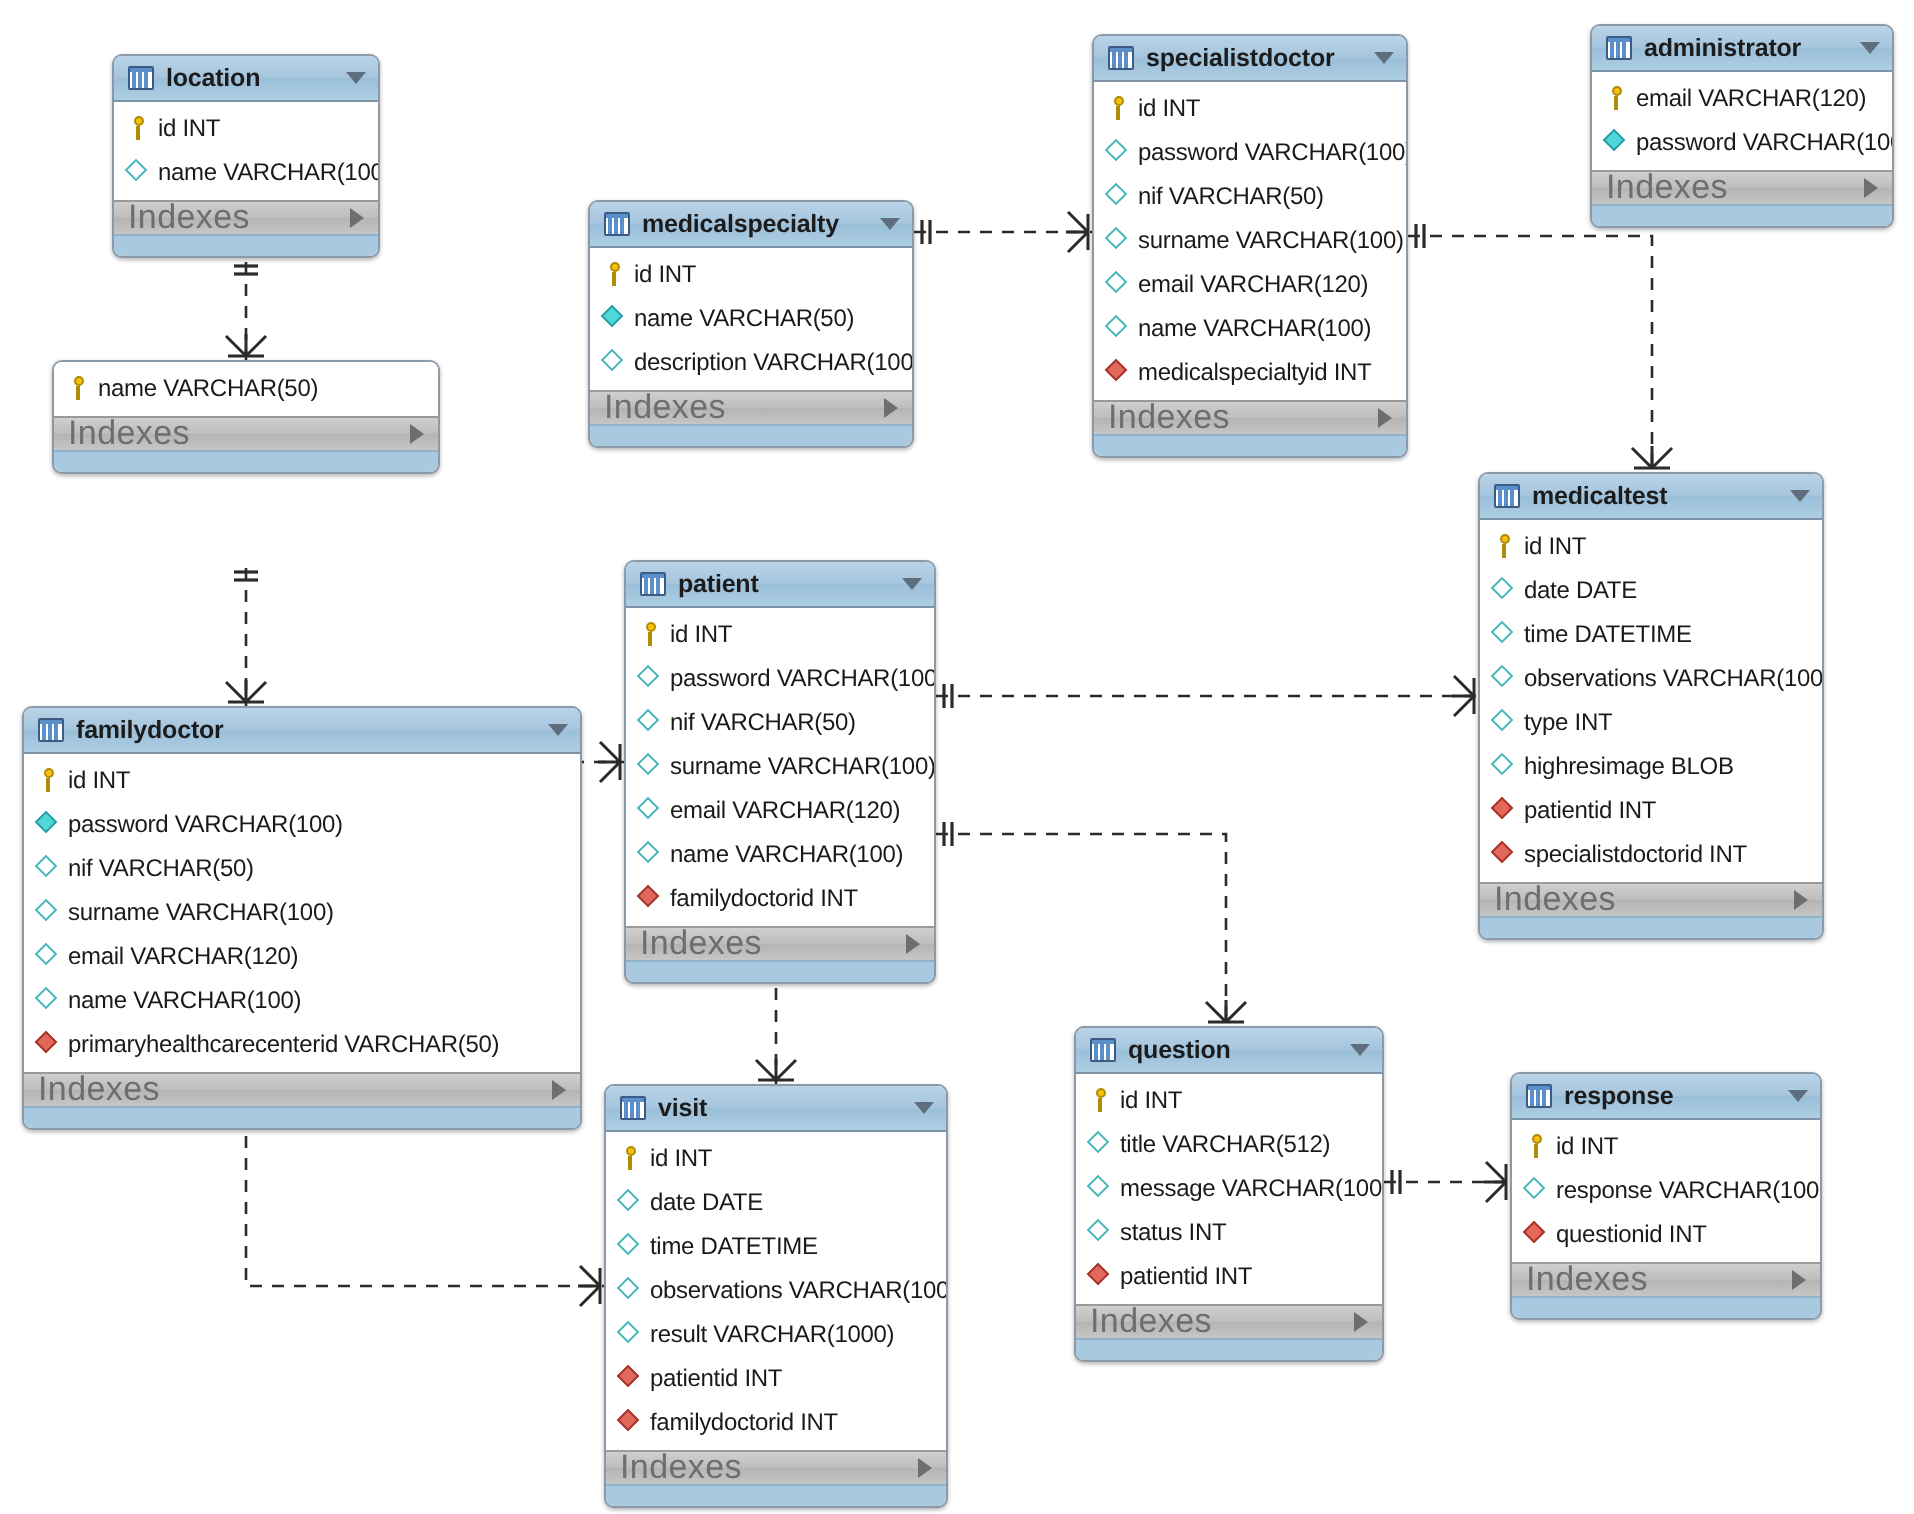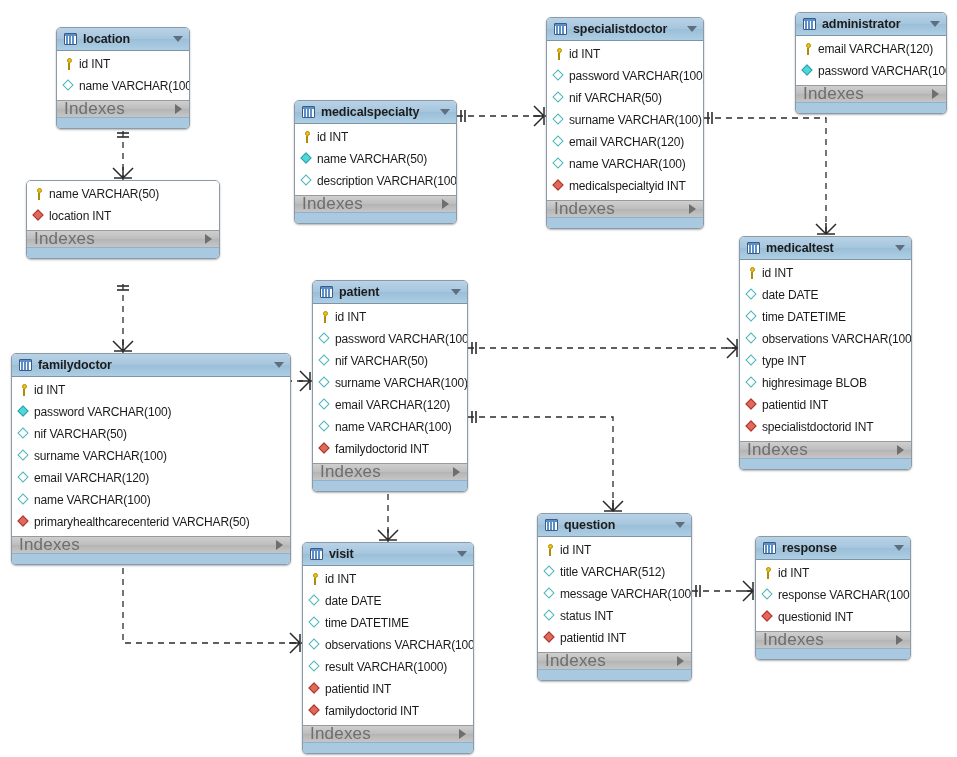--- a/index.html
+++ b/index.html
@@ -299,24 +299,20 @@
           <span class="idx-caret"></span>
         </div>
         <div class="tbl-foot"></div>
       </div>
       <div class="tbl" style="left: 26px; top: 180px; width: 194px;">
         <div class="tbl-cols">
           <div class="col">
             <span class="mk mk-pk"></span>
             <span class="col-label">name VARCHAR(50)</span>
           </div>
-          <div class="col">
-            <span class="mk mk-dia mk-fk"></span>
-            <span class="col-label">location INT</span>
-          </div>
         </div>
         <div class="tbl-idx">
           <span class="idx-label">Indexes</span>
           <span class="idx-caret"></span>
         </div>
         <div class="tbl-foot"></div>
       </div>
       <div class="tbl" style="left: 294px; top: 60px; width: 163px; margin-top: 40px;">
         <div class="tbl-head">
           <span class="tbl-icon"></span>

